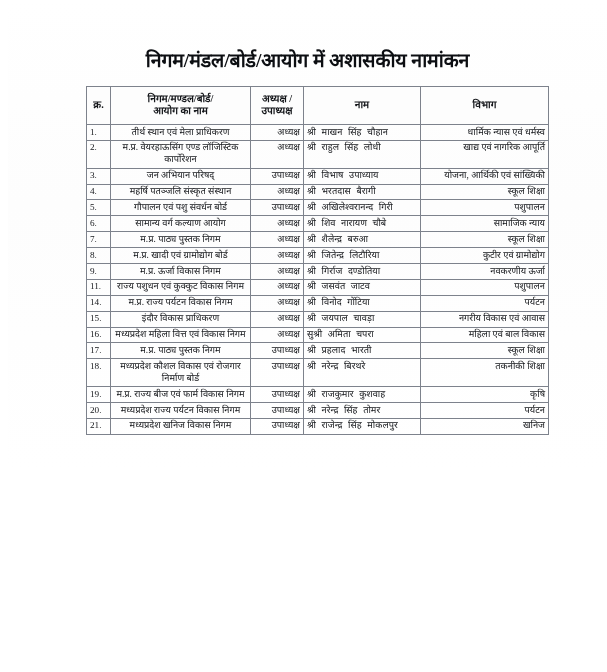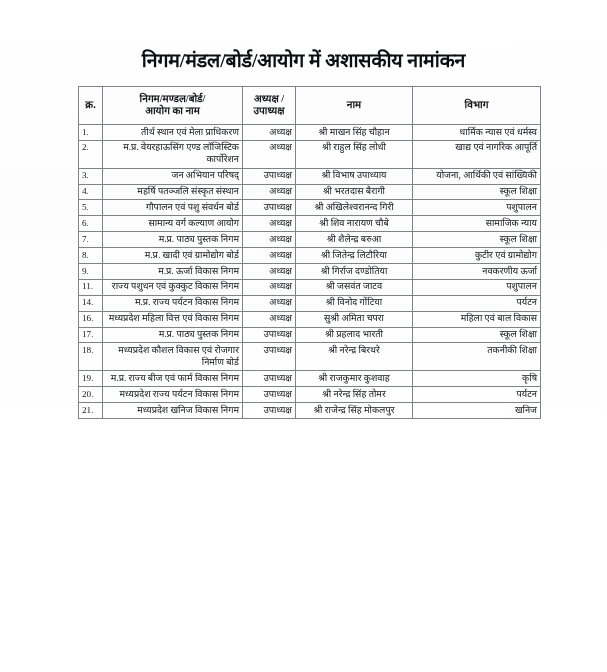--- a/index.html
+++ b/index.html
@@ -16,20 +16,21 @@
     color: #14161a;
     position: relative;
   }
 
   
   .page {
     position: absolute;
     inset: 0;
     background:
       linear-gradient(180deg, #ffffff 0%, #fdfdfd 30%, #ffffff 70%, #ffffff 100%);
+    margin-left: 8px;
   }
 
   .doc-title {
     position: absolute;
     left: 0;
     right: 0;
     top: 46px;
     text-align: center;
     font-size: 19.5px;
     font-weight: bold;
@@ -79,27 +80,28 @@
     background: #fdfdfd;
   }
 
   td.sno {
     text-align: left;
     padding-left: 3px;
     font-size: 9.2px;
     white-space: nowrap;
   }
   td.org {
-    text-align: right;
+    text-align: center;
   }
   td.post {
     text-align: right;
   }
   td.name {
-    text-align: center;
+    text-align: left;
+    font-family: Liberation Mono, monospace;
   }
   td.dept {
     text-align: right;
   }
 </style>
 </head>
 <body>
 
 <div class="page">
 
@@ -201,20 +203,27 @@
             <td class="dept">पशुपालन</td>
           </tr>
           <tr>
             <td class="sno">14.</td>
             <td class="org">म.प्र. राज्य पर्यटन विकास निगम</td>
             <td class="post">अध्यक्ष</td>
             <td class="name">श्री विनोद गोंटिया</td>
             <td class="dept">पर्यटन</td>
           </tr>
           <tr>
+            <td class="sno">15.</td>
+            <td class="org">इंदौर विकास प्राधिकरण</td>
+            <td class="post">अध्यक्ष</td>
+            <td class="name">श्री जयपाल चावड़ा</td>
+            <td class="dept">नगरीय विकास एवं आवास</td>
+          </tr>
+          <tr>
             <td class="sno">16.</td>
             <td class="org">मध्यप्रदेश महिला वित्त एवं विकास निगम</td>
             <td class="post">अध्यक्ष</td>
             <td class="name">सुश्री अमिता चपरा</td>
             <td class="dept">महिला एवं बाल विकास</td>
           </tr>
           <tr>
             <td class="sno">17.</td>
             <td class="org">म.प्र. पाठ्य पुस्तक निगम</td>
             <td class="post">उपाध्यक्ष</td>

